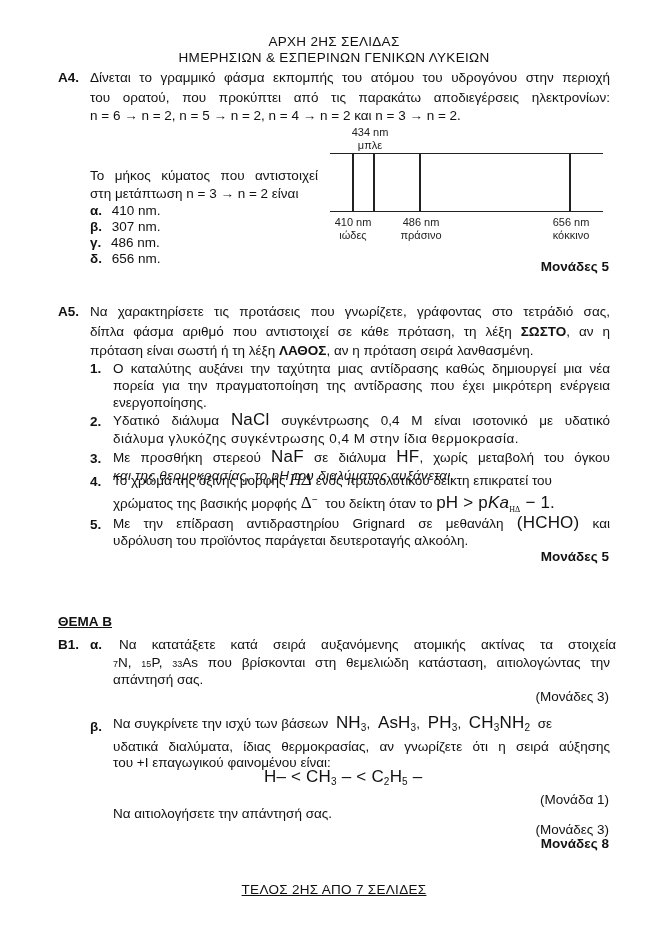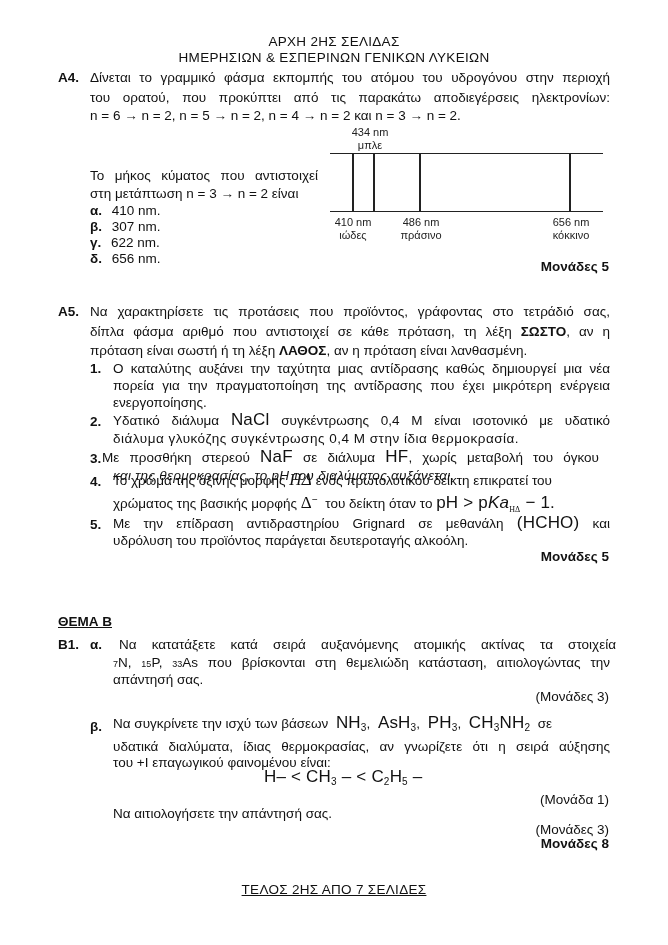--- a/index.html
+++ b/index.html
@@ -38,21 +38,21 @@
   <div class="abs txt" style="left:90px; top:203px;">
     <span class="b">α.</span>
     <span style="margin-left:6px;">410 nm.</span>
   </div>
   <div class="abs txt" style="left:90px; top:219px;">
     <span class="b">β.</span>
     <span style="margin-left:6px;">307 nm.</span>
   </div>
   <div class="abs txt" style="left:90px; top:235px;">
     <span class="b">γ.</span>
-    <span style="margin-left:6px;">622 nm.</span>
+    <span style="margin-left:6px;">486 nm.</span>
   </div>
   <div class="abs txt" style="left:90px; top:251px;">
     <span class="b">δ.</span>
     <span style="margin-left:6px;">656 nm.</span>
   </div>
 
   <div>
     <div class="spec-lab" style="left:345px; top:126px; width:50px;">
       <div>434 nm</div>
       <div>μπλε</div>
@@ -75,40 +75,40 @@
       <div>656 nm</div>
       <div>κόκκινο</div>
     </div>
   </div>
 
   <div class="abs txt b" style="right:59px; top:259px;">Μονάδες 5</div>
 </div>
 
 <div>
   <div class="abs lab" style="left:58px; top:304px;">Α5.</div>
-  <div class="abs txt just" style="left:90px; top:304px; width:520px;">Να χαρακτηρίσετε τις προτάσεις που προϊόντος, γράφοντας στο τετράδιό σας,</div>
+  <div class="abs txt just" style="left:90px; top:304px; width:520px;">Να χαρακτηρίσετε τις προτάσεις που γνωρίζετε, γράφοντας στο τετράδιό σας,</div>
   <div class="abs txt just" style="left:90px; top:324px; width:520px;"><span>δίπλα φάσμα αριθμό που αντιστοιχεί σε κάθε πρόταση, τη λέξη</span> <span class="b">ΣΩΣΤΟ</span><span>, αν η</span></div>
-  <div class="abs txt" style="left:90px; top:343px;"><span>πρόταση είναι σωστή ή τη λέξη</span> <span class="b">ΛΑΘΟΣ</span><span>, αν η πρόταση είναι λανθασμένη.</span></div>
+  <div class="abs txt" style="left:90px; top:343px;"><span>πρόταση είναι σωστή ή τη λέξη</span> <span class="b">ΛΑΘΟΣ</span><span>, αν η πρόταση σειρά λανθασμένη.</span></div>
 
   <div>
     <div class="abs lab" style="left:90px; top:361px;">1.</div>
     <div class="abs txt just" style="left:113px; top:361px; width:497px;">Ο καταλύτης αυξάνει την ταχύτητα μιας αντίδρασης καθώς δημιουργεί μια νέα</div>
     <div class="abs txt just" style="left:113px; top:378px; width:497px;">πορεία για την πραγματοποίηση της αντίδρασης που έχει μικρότερη ενέργεια</div>
     <div class="abs txt" style="left:113px; top:395px;">ενεργοποίησης.</div>
   </div>
 
   <div>
     <div class="abs lab" style="left:90px; top:414px;">2.</div>
     <div class="abs txt just" style="left:113px; top:410px; width:497px;"><span>Υδατικό διάλυμα</span> <span class="chem">NaCl</span> <span>συγκέντρωσης 0,4 Μ είναι ισοτονικό με υδατικό</span></div>
     <div class="abs txt" style="left:113px; top:431px; letter-spacing:0.5px;">διάλυμα γλυκόζης συγκέντρωσης 0,4 Μ  στην ίδια θερμοκρασία.</div>
   </div>
 
   <div>
     <div class="abs lab" style="left:90px; top:451px;">3.</div>
-    <div class="abs txt just" style="left:102px; top:447px; width:497px;"><span>Με προσθήκη στερεού</span> <span class="chem">NaF</span> <span>σε διάλυμα</span> <span class="chem">HF</span><span>, χωρίς μεταβολή του όγκου</span></div>
+    <div class="abs txt just" style="left:113px; top:447px; width:497px;"><span>Με προσθήκη στερεού</span> <span class="chem">NaF</span> <span>σε διάλυμα</span> <span class="chem">HF</span><span>, χωρίς μεταβολή του όγκου</span></div>
     <div class="abs txt" style="left:113px; top:468px; letter-spacing:0.3px;font-style:italic;">και της θερμοκρασίας, το pH του διαλύματος αυξάνεται.</div>
   </div>
 
   <div>
     <div class="abs lab" style="left:90px; top:474px;">4.</div>
     <div class="abs txt" style="left:113px; top:470px;"><span>Το χρώμα της όξινης μορφής</span> <span class="chem serif" style="font-style:italic;">ΗΔ</span> <span>ενός πρωτολυτικού δείκτη επικρατεί  του</span></div>
     <div class="abs txt" style="left:113px; top:493px;"><span>χρώματος της βασικής μορφής</span> <span class="chem serif">Δ</span><sup style="font-size:10px;">−</sup>&nbsp; <span>του δείκτη όταν το</span> <span class="chem"><span>pH &gt; p</span><i>Ka</i><sub class="serif" style="font-size:8px; vertical-align:-4px;">ΗΔ</sub><span> − 1.</span></span></div>
   </div>
 
   <div>

